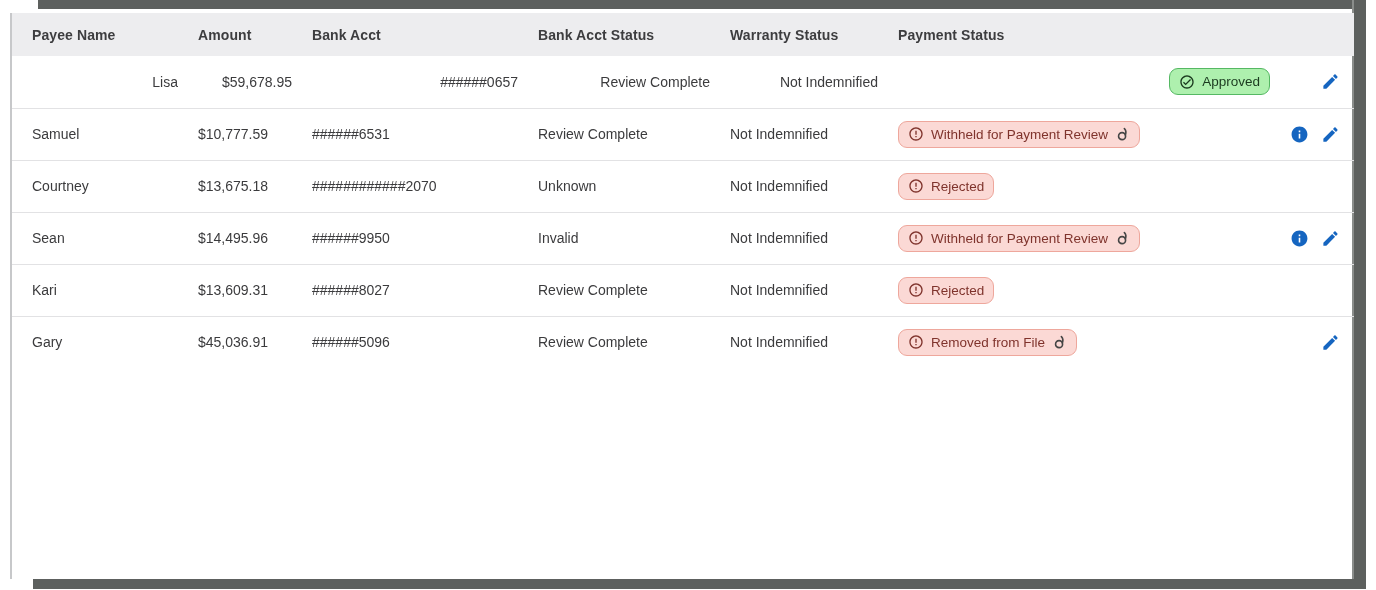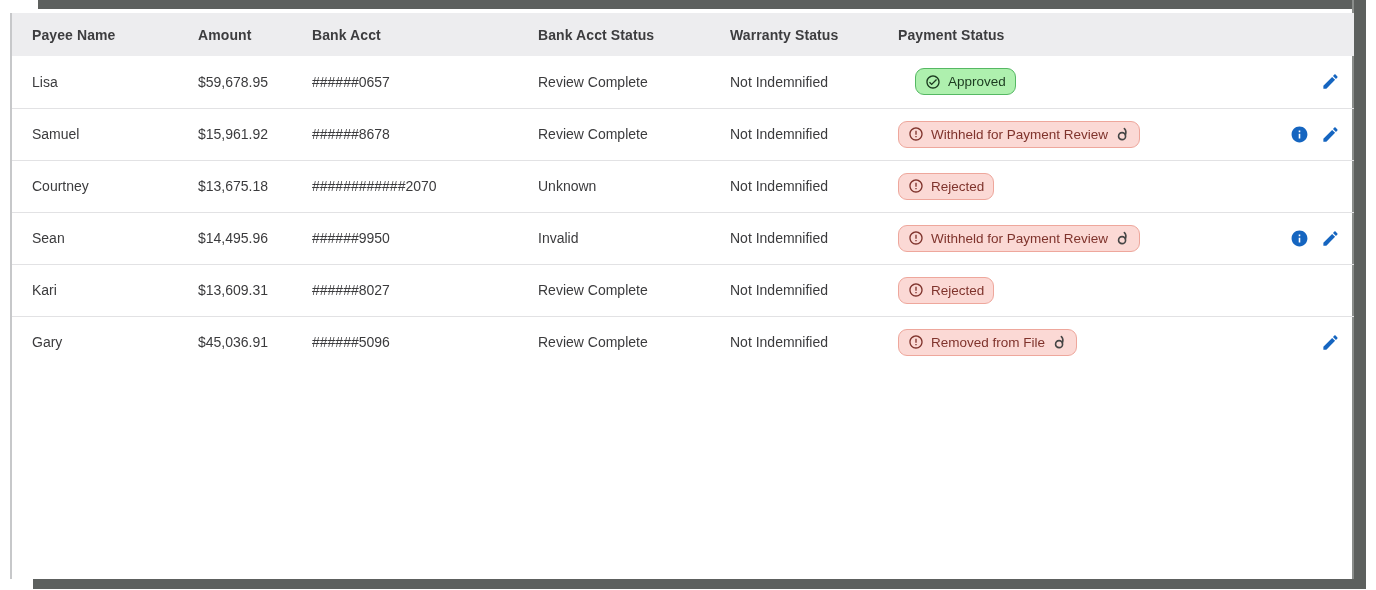--- a/index.html
+++ b/index.html
@@ -33,21 +33,21 @@
     height:43px; text-align:left; vertical-align:middle;
     font-size:14px; font-weight:bold; color:#3d3d3f;
     padding:0 0 0 20px; letter-spacing:.1px;
   }
   tbody td {
     height:52px; vertical-align:middle;
     border-top:1px solid var(--row-divider,#e2e2e4);
     font-size:14px; color:var(--body-text,#3b3b3d);
     padding:0 0 0 20px; white-space:nowrap; overflow:hidden;
   }
-  tbody tr:first-child td { border-top:none; }
+  tbody tr:first-child td { border-top:none;text-align:right; }
 
   .badge {
     display:inline-flex; align-items:center; gap:7px;
     padding:4px 9px; border-radius:9px; border:1.5px solid;
     font-size:13.5px; line-height:17px; white-space:nowrap;
   }
   .badge.success {
     background:var(--success-bg,#aef0ae);
     border-color:var(--success-border,#55b863);
     color:var(--success-text,#1b3a1f);
@@ -116,22 +116,22 @@
         <button class="icon-btn" title="">
           <svg width="19" height="19" viewBox="0 0 24 24" fill="#1565c0">
                   <path d="M3 17.25V21h3.75L17.81 9.94l-3.75-3.75L3 17.25zM20.71 7.04c.39-.39.39-1.02 0-1.41l-2.34-2.34c-.39-.39-1.02-.39-1.41 0l-1.83 1.83 3.75 3.75 1.83-1.83z"></path>
                 </svg>
         </button>
       </span>
     </td>
   </tr>
         <tr>
     <td>Samuel</td>
-    <td>$15,961.92</td>
-    <td>######8678</td>
+    <td>$10,777.59</td>
+    <td>######6531</td>
     <td>Review Complete</td>
     <td>Not Indemnified</td>
     <td>
       <span class="badge danger">
 
         <svg width="16" height="16" viewBox="0 0 24 24" fill="currentColor">
                 <path d="M11 15h2v2h-2zm0-8h2v6h-2zm.99-5C6.47 2 2 6.48 2 12s4.47 10 9.99 10C17.52 22 22 17.52 22 12S17.52 2 11.99 2zM12 20c-4.42 0-8-3.58-8-8s3.58-8 8-8 8 3.58 8 8-3.58 8-8 8z"></path>
               </svg>
         <span>Withheld for Payment Review</span>
         <svg width="15" height="15" viewBox="0 0 24 24" fill="none" stroke="#454545" stroke-width="2.6" stroke-linecap="round">

